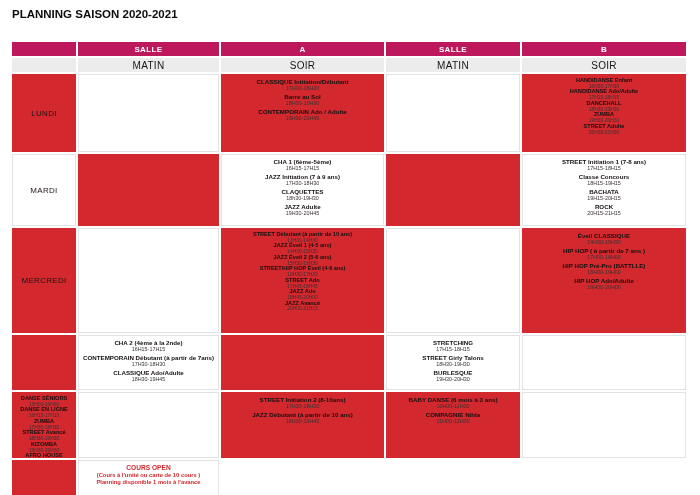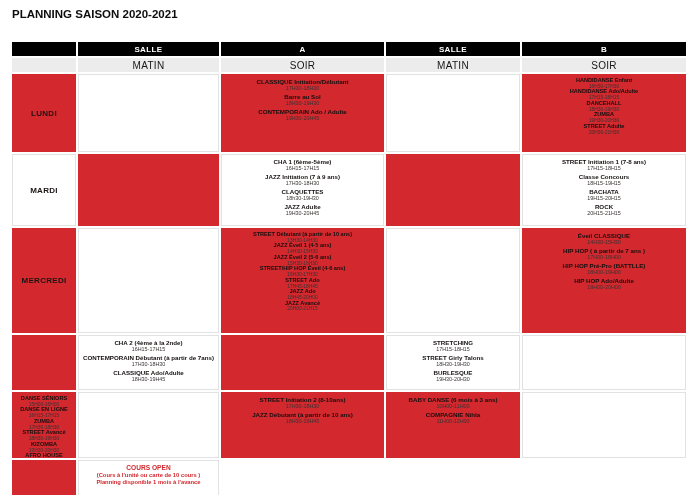--- a/index.html
+++ b/index.html
@@ -16,30 +16,30 @@
     margin:0 12px;
     display:grid;
     grid-template-columns:64px 141px 163px 134px 164px;
     grid-template-rows:14px 14px 78px 72px 105px 55px 66px 44px;
     gap:2px;
   }
   .cell{position:relative;min-width:0;min-height:0;}
   .bg-red{background:var(--red,#d2282e);}
   .bg-white{background:#ffffff;box-shadow:inset 0 0 0 1px #e2e2e2;}
   .h1{
-    background:#000000;color:#fff;font-size:8px;font-weight:bold;
+    background:#be185d;color:#fff;font-size:8px;font-weight:bold;
     display:flex;align-items:center;justify-content:center;letter-spacing:.4px;
   }
   .h2{
     background:#ececec;color:#161616;font-size:10px;font-weight:normal;
     display:flex;align-items:center;justify-content:center;letter-spacing:.3px;
   }
   .day{
     display:flex;align-items:center;justify-content:center;
-    font-size:8px;font-weight:bold;color:#1d1414;letter-spacing:.3px;
+    font-size:8px;font-weight:normal;color:#1d1414;letter-spacing:.3px;
   }
   .slot{padding:4px 3px 2px 3px;text-align:center;overflow:hidden;}
   .entry-title{font-size:6.2px;font-weight:bold;color:#161010;line-height:1.18;}
   .entry-time{font-size:5.4px;color:#3b3434;line-height:1.15;margin-bottom:1.5px;}
   .dense .entry-title{font-size:5.6px;line-height:1.06;}
   .dense .entry-time{font-size:4.9px;line-height:1.02;margin-bottom:.5px;}
   .fg-red .entry-title{color:var(--red,#d2282e);font-size:6.6px;}
   .fg-red .note{color:var(--red,#d2282e);font-size:5.8px;font-weight:bold;line-height:1.3;}
 </style>
 </head>

